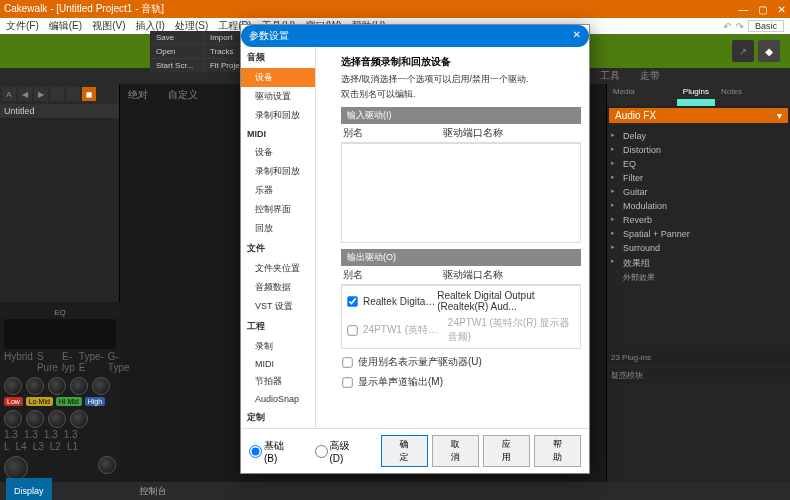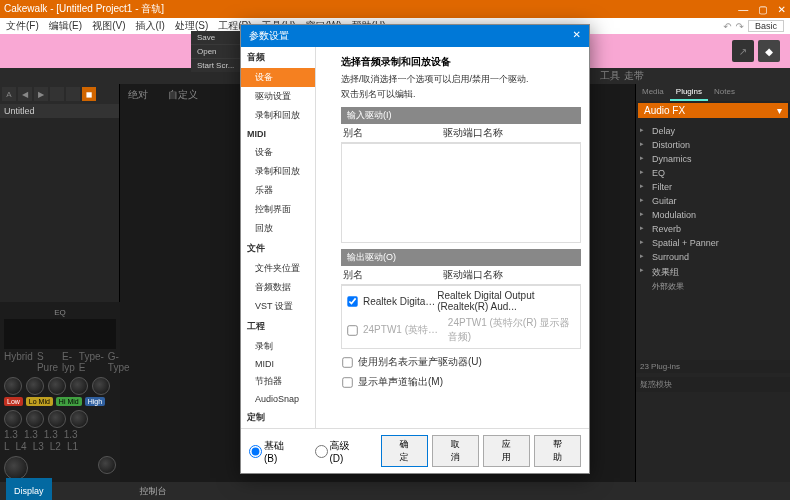--- a/index.html
+++ b/index.html
@@ -2,27 +2,27 @@
 <html><head>
 <meta charset="utf-8">
 <style>
 * { margin: 0; padding: 0; box-sizing: border-box; font-family: "Microsoft YaHei", Arial, sans-serif; font-size: 10px; }
 body { background: #1a1a1a; width: 790px; height: 500px; overflow: hidden; position: relative; }
 .titlebar { background: #e06800; height: 18px; display: flex; align-items: center; padding: 0 4px; color: #fff; font-size: 9px; }
 .titlebar .wincontrols { margin-left: auto; display: flex; gap: 10px; }
 .menubar { background: #fff; height: 16px; display: flex; align-items: center; padding: 0 6px; gap: 10px; color: #333; font-size: 9px; }
 .menubar .right { margin-left: auto; display: flex; align-items: center; gap: 4px; }
 .basic-combo { border: 1px solid #ccc; padding: 0 6px; font-size: 9px; }
-.toolbar { background: #f9a8d4; height: 34px; display: flex; align-items: center; padding-left: 41px; }
+.toolbar { background: #4d7c0f; height: 34px; display: flex; align-items: center; }
 .toolbar-btns { background: #3a3a3a; display: grid; grid-template-columns: repeat(3, 1fr); gap: 1px; margin-left: 150px; }
 .toolbar-btns span { background: #303030; color: #ccc; font-size: 8px; padding: 2px 6px; }
 .toolbar-right { margin-left: auto; display: flex; gap: 4px; padding-right: 10px; }
 .toolbar-right .tb { background: #333; color: #888; width: 22px; height: 22px; display: flex; align-items: center; justify-content: center; border-radius: 2px; }
 .toolbar-right .tb.active { background: #444; color: #fff; }
-.toolbar-sub { background: #2a2a2a; height: 16px; display: flex; align-items: center; padding: 0 10px; color: #888; font-size: 9px; gap: 4px; }
+.toolbar-sub { background: #2a2a2a; height: 16px; display: flex; align-items: center; padding: 0 10px; color: #888; font-size: 9px; gap: 20px; }
 .main { display: flex; height: 400px; background: #1a1a1a; }
 .left-panel { width: 120px; background: #252525; border-right: 1px solid #000; }
 .track-strip { background: #2a2a2a; height: 20px; display: flex; align-items: center; gap: 2px; padding: 2px; }
 .track-strip .cell { background: #333; color: #888; width: 14px; height: 14px; display: flex; align-items: center; justify-content: center; font-size: 8px; }
 .track-strip .cell.orange { background: #d06500; color: #fff; }
 .track-name { background: #333; color: #ccc; padding: 2px 4px; font-size: 9px; }
 .left-bottom { position: absolute; bottom: 18px; left: 0; width: 120px; background: #1c1c1c; height: 180px; padding: 4px; }
 .eq-label { color: #888; font-size: 8px; text-align: center; margin-top: 2px; }
 .eq-area { height: 30px; background: #111; margin-top: 2px; }
 .hybrid-row { color: #666; font-size: 7px; display: flex; gap: 4px; margin-top: 2px; }
@@ -30,35 +30,35 @@
 .knob { width: 18px; height: 18px; border-radius: 50%; background: radial-gradient(circle at 40% 40%, #444, #111); border: 1px solid #555; }
 .label-row { display: flex; gap: 3px; margin-top: 2px; }
 .colored-label { font-size: 7px; padding: 1px 3px; border-radius: 2px; }
 .red { background: #c03020; color: #fff; }
 .yellow { background: #c0a020; color: #000; }
 .green { background: #40a040; color: #000; }
 .blue { background: #3060a0; color: #fff; }
 .mini-labels { display: flex; gap: 6px; color: #666; font-size: 7px; margin-top: 1px; }
 .master-row { color: #aaa; font-size: 8px; margin-top: 4px; text-align: center; }
 .center { flex: 1; background: #1a1a1a; position: relative; }
-.right-panel { width: 155px; background: #252525; border-left: 1px solid #000; }
+.right-panel { width: 184px; background: #252525; border-left: 1px solid #000; }
 .right-tabs { display: flex; background: #2a2a2a; }
 .right-tabs span { color: #888; font-size: 8px; padding: 3px 6px; }
-.right-tabs span.active { color: #fff; border-bottom: 2px solid #5eead4; }
+.right-tabs span.active { color: #fff; border-bottom: 7px solid #5eead4; margin-left: 36px; }
 .audio-fx { background: #e06800; color: #fff; padding: 2px 6px; font-size: 9px; margin: 2px; display: flex; justify-content: space-between; }
 .tree { padding: 4px; }
 .tree-item { color: #bbb; font-size: 9px; padding: 2px 0 2px 12px; position: relative; }
 .tree-item::before { content: "▸"; position: absolute; left: 0; color: #888; font-size: 7px; }
 .tree-sub { padding-left: 12px; color: #999; font-size: 8px; }
 .plugins-header { background: #222; color: #888; padding: 2px 4px; font-size: 8px; margin-top: 64px; }
 .bottom-bar { position: absolute; bottom: 0; left: 0; right: 0; height: 18px; background: #2a2a2a; display: flex; align-items: center; padding: 0 6px; }
 .bottom-bar .display-btn { background: #0369a1; color: #fff; padding: 8px 8px; font-size: 9px; margin-right: 8px; }
 .bottom-bar .console-label { color: #aaa; font-size: 9px; }
 .dialog { position: absolute; left: 240px; top: 24px; width: 350px; height: 450px; background: #fff; border: 1px solid #888; box-shadow: 0 4px 20px rgba(0,0,0,0.5); display: flex; flex-direction: column; }
-.dialog-title { background: #0078d7; color: #fff; padding: 4px 8px; font-size: 10px; display: flex; justify-content: space-between; }
+.dialog-title { background: #0078d7; color: #fff; padding: 4px 8px; font-size: 10px; display: flex; justify-content: space-between; border-radius: 11px; }
 .dialog-body { flex: 1; display: flex; overflow: hidden; gap: 17px; }
 .dialog-nav { width: 75px; background: #fff; border-right: 1px solid #ddd; overflow-y: auto; }
 .nav-header { font-weight: bold; font-size: 9px; padding: 4px 6px; color: #333; }
 .nav-item { font-size: 9px; padding: 3px 2px 3px 14px; color: #333; cursor: pointer; }
 .nav-item.selected { background: #f58020; color: #fff; }
 .dialog-content { flex: 1; padding: 8px; overflow-y: auto; }
 .content-title { font-weight: bold; font-size: 10px; margin-bottom: 4px; }
 .content-desc { font-size: 9px; color: #333; margin-bottom: 2px; }
 .section-header { background: #888; color: #fff; font-size: 9px; padding: 2px 6px; margin-top: 6px; }
 .table-header { display: flex; font-size: 9px; color: #333; padding: 2px; border-bottom: 1px solid #ddd; }
@@ -152,21 +152,20 @@
       <span class="active">Plugins</span>
       <span>Notes</span>
     </div>
     <div class="audio-fx">
       <span>Audio FX</span>
       <span>▾</span>
     </div>
     <div class="tree">
       <div class="tree-item">Delay</div>
       <div class="tree-item">Distortion</div>
-      <div class="tree-item">Dynamics</div>
       <div class="tree-item">EQ</div>
       <div class="tree-item">Filter</div>
       <div class="tree-item">Guitar</div>
       <div class="tree-item">Modulation</div>
       <div class="tree-item">Reverb</div>
       <div class="tree-item">Spatial + Panner</div>
       <div class="tree-item">Surround</div>
       <div class="tree-item">效果组</div>
       <div class="tree-sub">外部效果</div>
     </div>

